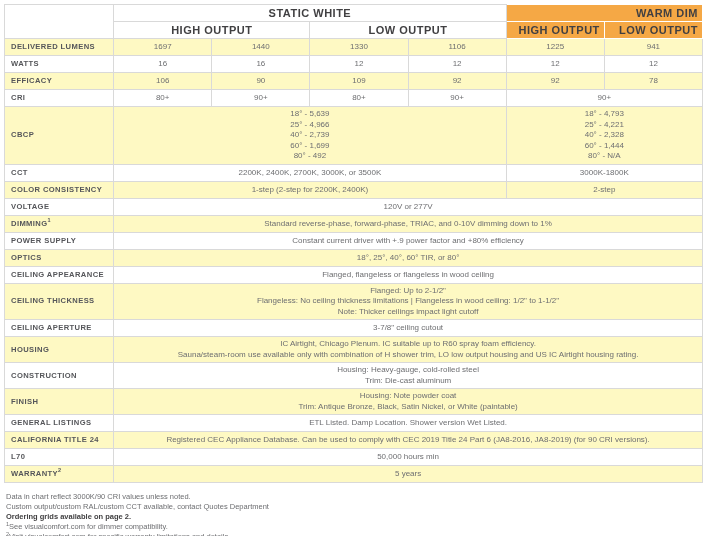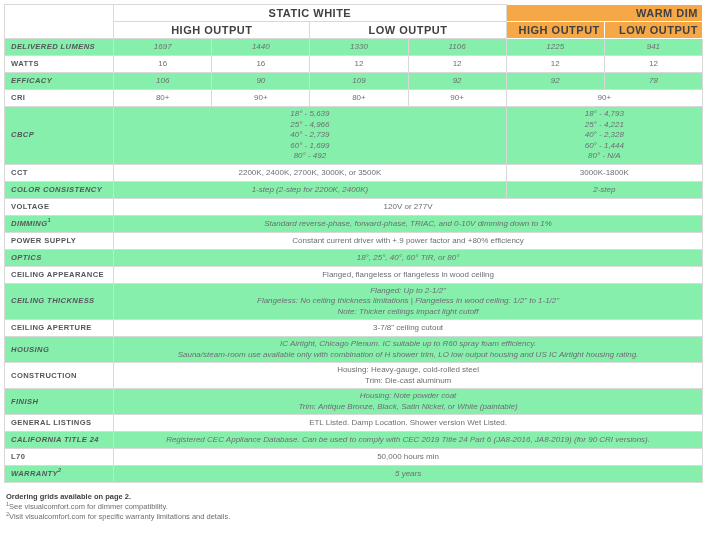--- a/index.html
+++ b/index.html
@@ -42,21 +42,21 @@
     color: #414042;
     letter-spacing: 0.5px;
     font-size: 11px;
   }
   .spec th.corner { background: #ffffff; }
   .spec th.orange {
     background: #f5a845;
     border-color: #ffffff;
     text-align: right;
   }
-  tr.shade td { background: #86efac; font-style: italic; }
+  tr.shade td { background: #fef9c3; }
   .multiline { line-height: 10.5px; padding: 2px 4px; }
   .multiline div { line-height: 10.5px; }
   sup { font-size: 5.5px; vertical-align: super; line-height: 0; }
 
   .footer {
     margin: 9px 0 0 2px;
     font-size: 7.5px;
     line-height: 10px;
     color: #6d6e71;
   }
@@ -238,17 +238,19 @@
     </tr>
 
     <tr class="shade">
       <td class="label"><span>WARRANTY</span><sup>2</sup></td>
       <td colspan="6">5 years</td>
     </tr>
   </tbody>
     </table>
 
   <div class="footer">
+    <div>Data in chart reflect 3000K/90 CRI values unless noted.</div>
+    <div>Custom output/custom RAL/custom CCT available, contact Quotes Department</div>
     <div class="bold">Ordering grids available on page 2.</div>
     <div><sup>1</sup><span>See visualcomfort.com for dimmer compatibility.</span></div>
     <div><sup>2</sup><span>Visit visualcomfort.com for specific warranty limitations and details.</span></div>
   </div>
 </div>
 
 </body></html>

